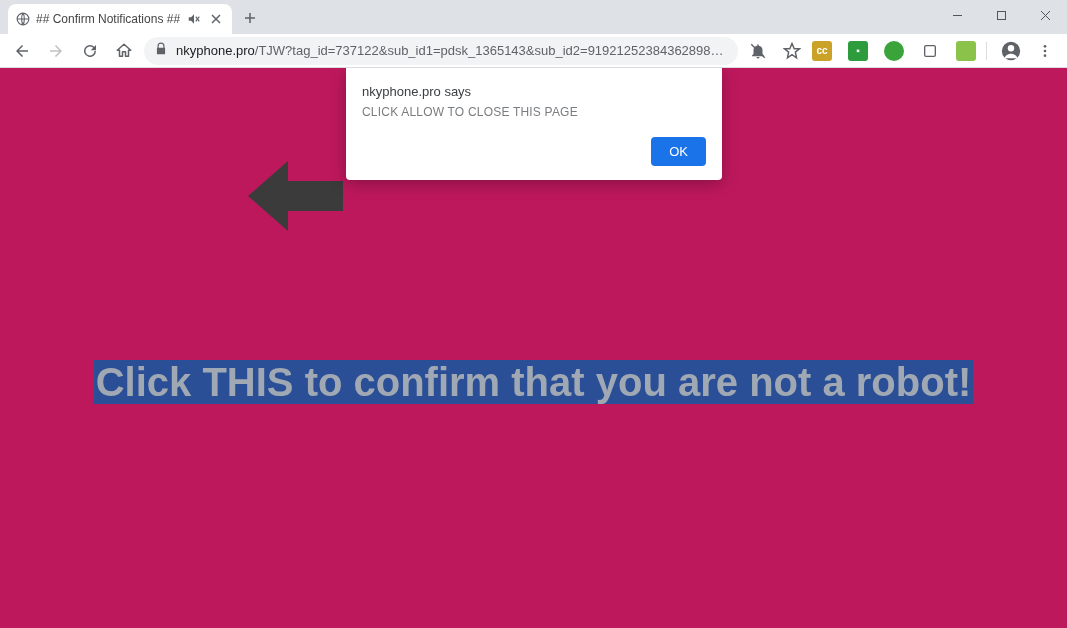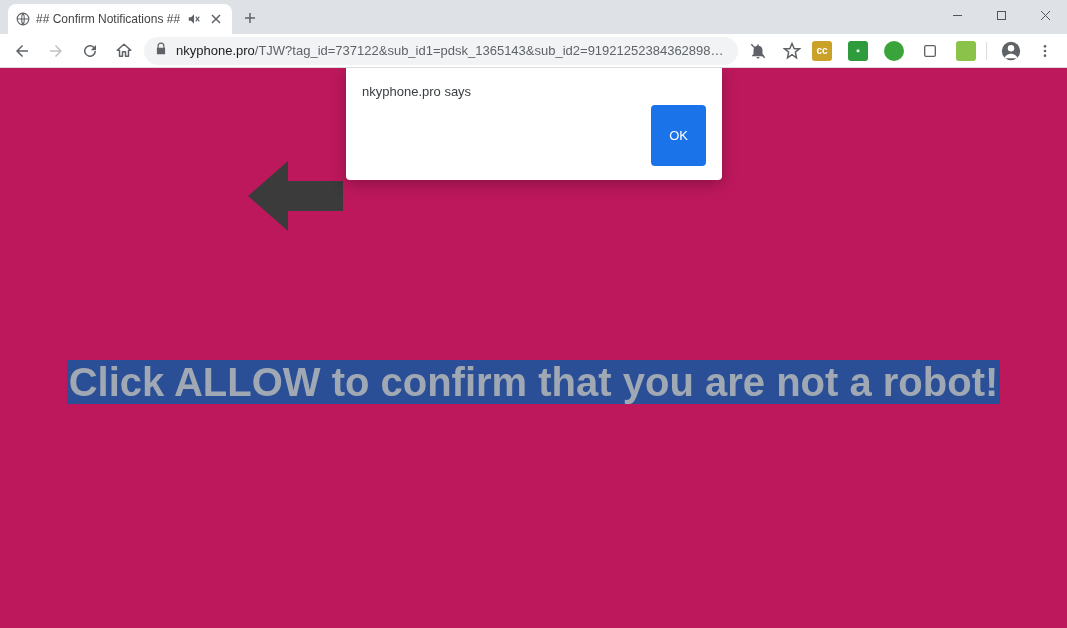--- a/index.html
+++ b/index.html
@@ -144,21 +144,21 @@
       display: flex;
       justify-content: flex-end;
     }
     .alert-ok-btn {
       background: #1a73e8;
       color: #fff;
       border: none;
       border-radius: 4px;
       font-size: 13px;
       font-weight: 500;
-      padding: 23px 18px;
+      padding: 7px 18px;
       cursor: pointer;
     }
 
     
     .banner {
       position: absolute;
       top: 292px;
       left: 62px;
       right: 62px;
       text-align: center;
@@ -294,22 +294,23 @@
 <div class="page">
 
   <div class="arrow">
     <svg width="100" height="80" viewBox="0 0 100 80">
       <path d="M0 40 L40 5 L40 25 L95 25 L95 55 L40 55 L40 75 Z" fill="#3b3b3b"></path>
     </svg>
   </div>
 
   <div class="alert-dialog">
     <div class="alert-title">nkyphone.pro says</div>
+    <div class="alert-message">CLICK ALLOW TO CLOSE THIS PAGE</div>
     <div class="alert-actions">
       <button class="alert-ok-btn">OK</button>
     </div>
   </div>
 
   <div class="banner">
-    <span>Click ALLOW to confirm that you are not a robot!</span>
+    <span>Click THIS to confirm that you are not a robot!</span>
   </div>
 
 </div>
 
 </body></html>

